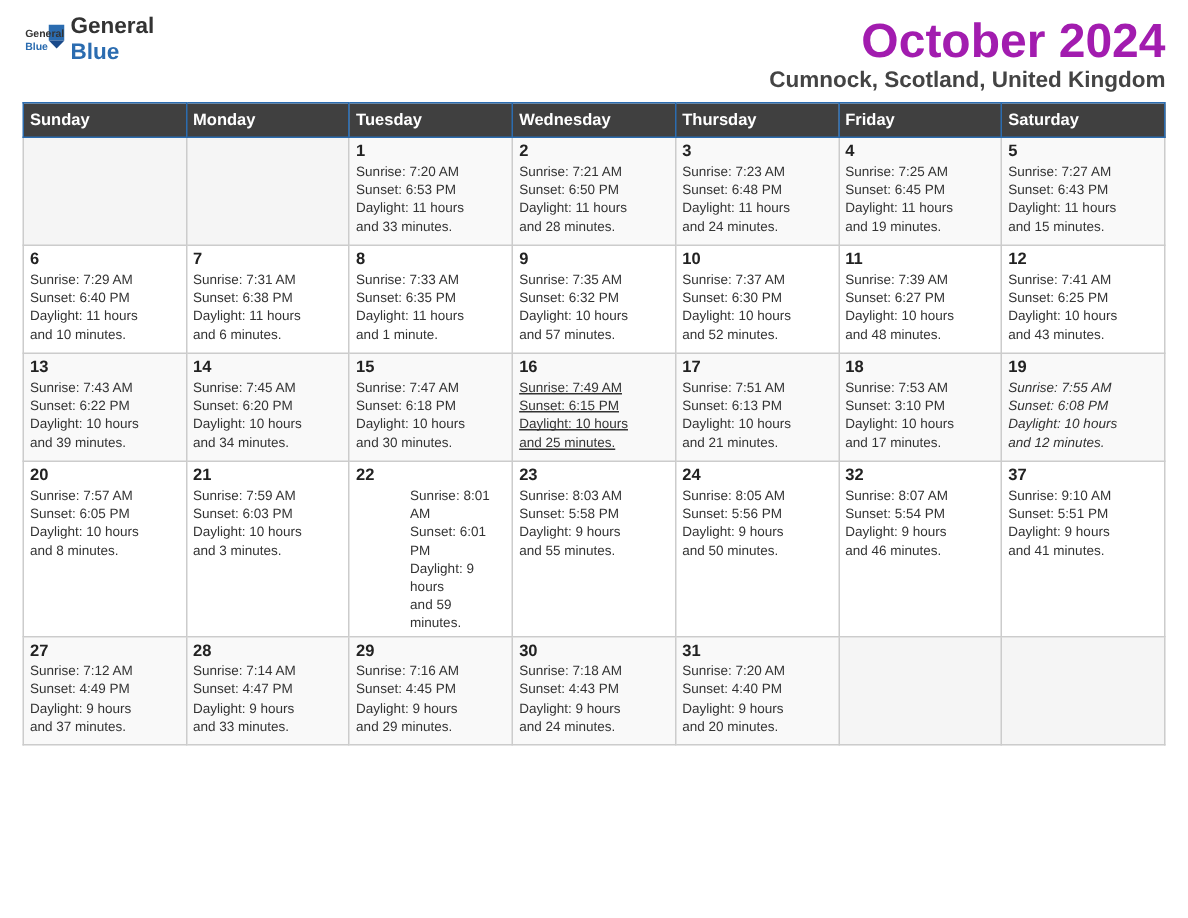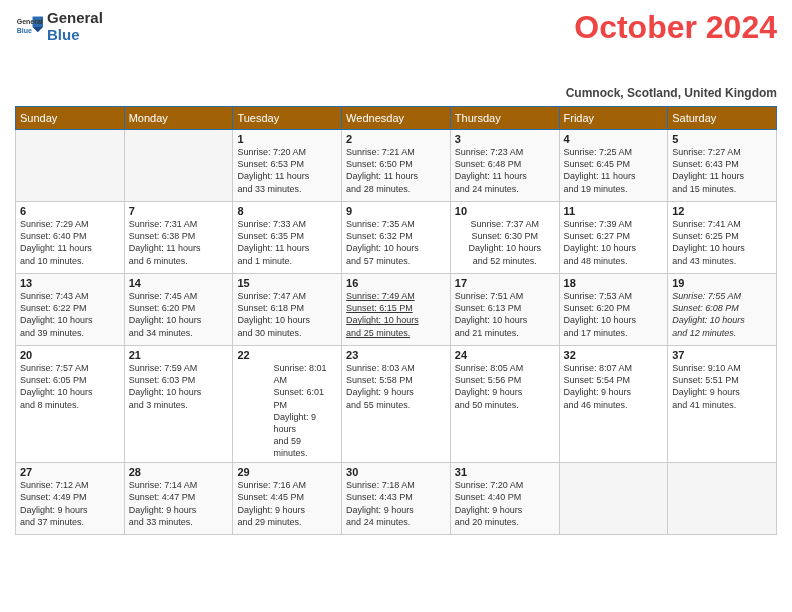--- a/index.html
+++ b/index.html
@@ -43,39 +43,38 @@
     .logo-icon {
       width: 28px;
       height: 28px;
     }
     .title-block {
       text-align: right;
     }
     .month-title {
       font-size: 32px;
       font-weight: bold;
-      color: #ef4444;
+      color: #a21caf;
       line-height: 1.1;
     }
     .location {
-      font-size: 12px;
+      font-size: 15px;
       color: #444;
       font-weight: bold;
-      margin-top: 41px;
     }
     table {
       width: 100%;
       border-collapse: collapse;
       table-layout: fixed;
     }
     thead tr th {
-      background-color: #a16207;
+      background-color: #404040;
       color: #fff;
       font-size: 11px;
-      font-weight: normal;
+      font-weight: bold;
       padding: 5px 4px;
       text-align: left;
       border: 1px solid #2b6cb0;
     }
     tbody tr td {
       vertical-align: top;
       border: 1px solid #ccc;
       padding: 3px 4px;
       font-size: 9px;
       color: #333;
@@ -200,21 +199,21 @@
           </td>
           <td>
             <span class="day-num">9</span>
             <div class="day-info" style="white-space: pre-line;">Sunrise: 7:35 AM
 Sunset: 6:32 PM
 Daylight: 10 hours
 and 57 minutes.</div>
           </td>
           <td>
             <span class="day-num">10</span>
-            <div class="day-info" style="white-space: pre-line; text-align: center;">Sunrise: 7:37 AM
+            <div class="day-info" style="white-space: pre-line;">Sunrise: 7:37 AM
 Sunset: 6:30 PM
 Daylight: 10 hours
 and 52 minutes.</div>
           </td>
           <td>
             <span class="day-num">11</span>
             <div class="day-info" style="white-space: pre-line;">Sunrise: 7:39 AM
 Sunset: 6:27 PM
 Daylight: 10 hours
 and 48 minutes.</div>
@@ -259,21 +258,21 @@
           <td>
             <span class="day-num">17</span>
             <div class="day-info" style="white-space: pre-line;">Sunrise: 7:51 AM
 Sunset: 6:13 PM
 Daylight: 10 hours
 and 21 minutes.</div>
           </td>
           <td>
             <span class="day-num">18</span>
             <div class="day-info" style="white-space: pre-line;">Sunrise: 7:53 AM
-Sunset: 6:20 PM
+Sunset: 3:10 PM
 Daylight: 10 hours
 and 17 minutes.</div>
           </td>
           <td>
             <span class="day-num">19</span>
             <div class="day-info" style="white-space: pre-line; font-style: italic;">Sunrise: 7:55 AM
 Sunset: 6:08 PM
 Daylight: 10 hours
 and 12 minutes.</div>
           </td>

